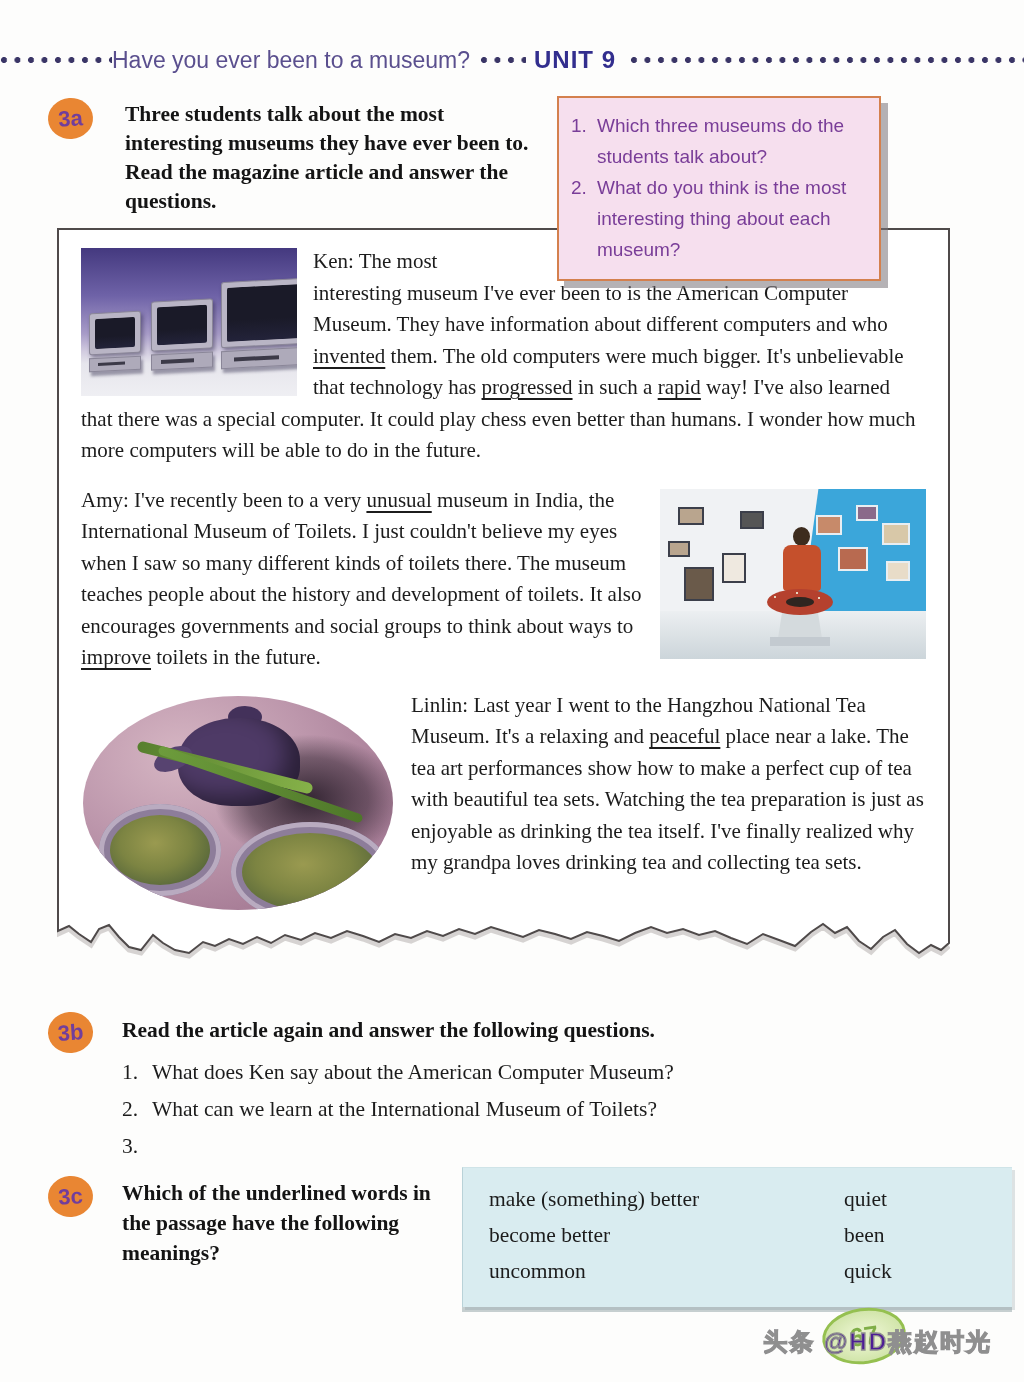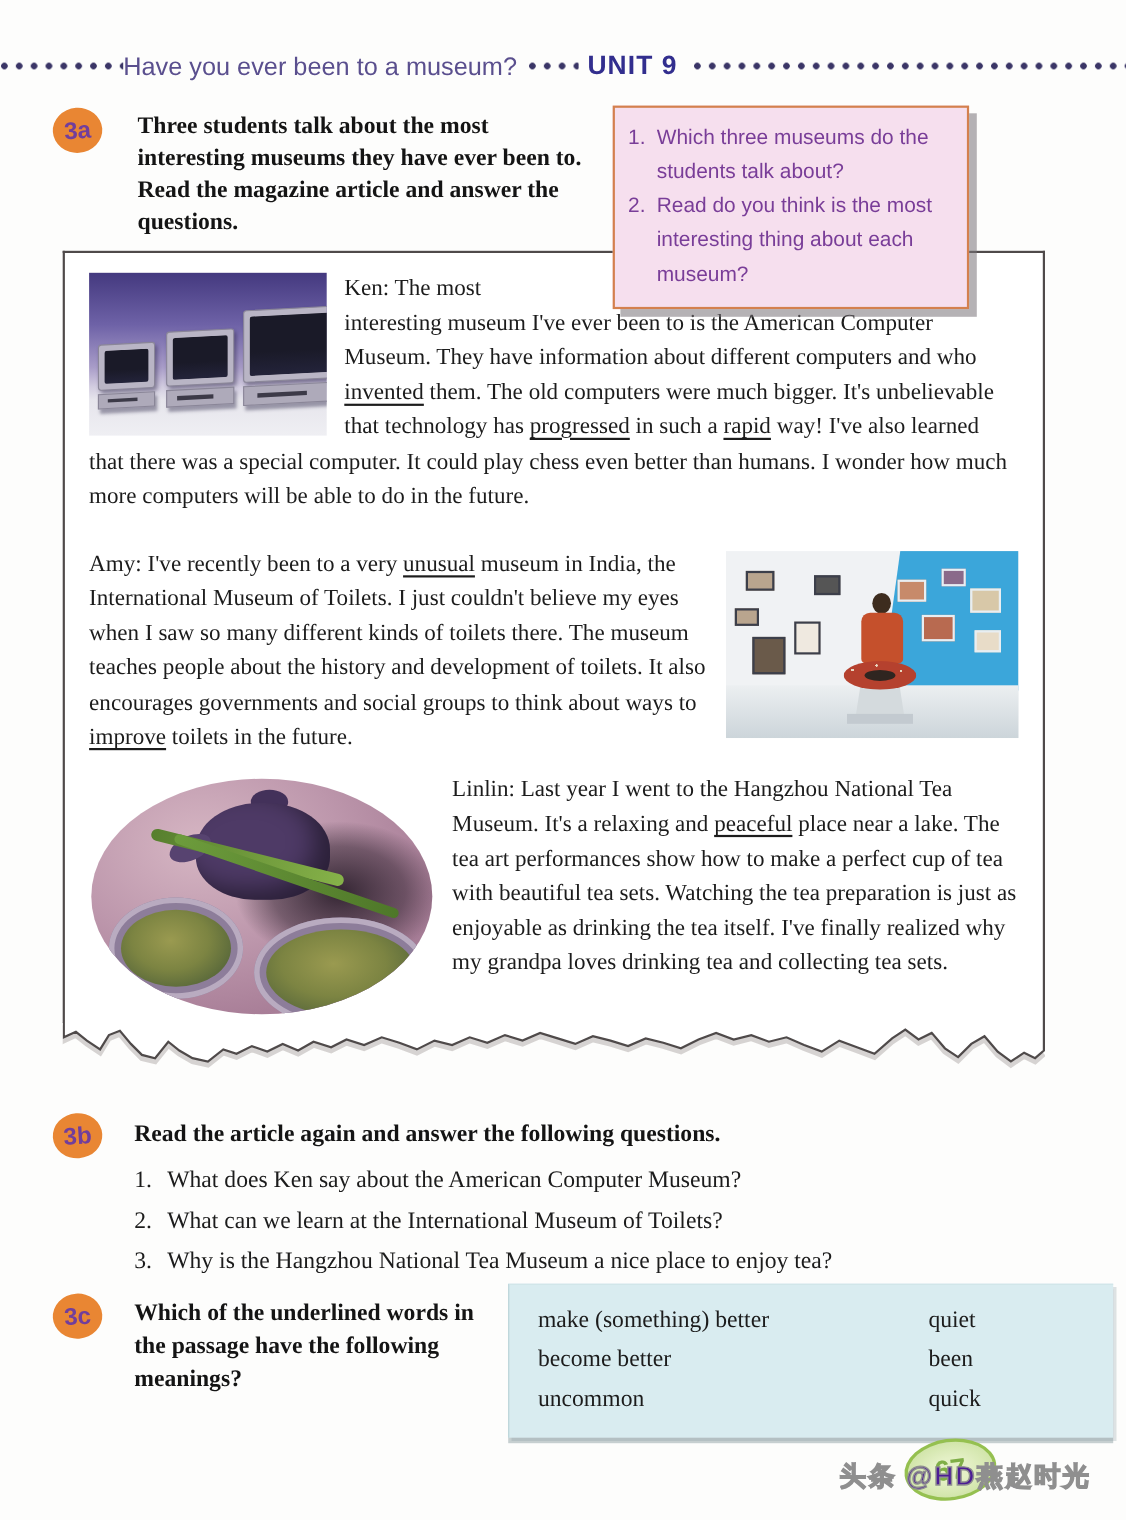--- a/index.html
+++ b/index.html
@@ -34,21 +34,21 @@
     box-shadow:7px 7px 0 rgba(120,115,120,.55); }
   .pink-item { display:flex; font-family:"Liberation Sans","DejaVu Sans",sans-serif;
     font-size:19px; line-height:31px; color:#793d98; font-weight:500; }
   .pink-item .num { width:26px; flex:0 0 26px; }
 
   
   .article-box { position:absolute; top:228px; left:57px; width:893px; z-index:1; }
   .article-inner { border:2px solid #4f4a4a; border-bottom:0; background:#fff; padding:16px 22px 4px 22px; }
   .para { font-size:21px; line-height:31.5px; display:flow-root; }
   .para u { text-decoration-thickness:1.8px; text-underline-offset:4px;text-align:center; }
-  .amy-para { margin-top:30px; }
+  .amy-para { margin-top:18px; }
   .lin-para { margin-top:16px; font-size:21px; }
 
   
   .torn-svg { display:block; margin-top:-1px; }
 
   
   .photo-computers { float:left; width:216px; height:148px; margin:2px 16px 6px 0;
     background:linear-gradient(180deg,#44397f 0%,#6e62a7 32%,#a89cc8 58%,#d2cce0 70%,#e6e5ec 78%,#efeff3 100%);
     position:relative; overflow:hidden; }
   .crt { position:absolute; transform:skewY(-3deg); }
@@ -135,21 +135,21 @@
   <div class="badge" style="top:98px; left:48px;">3a</div>
   <div class="instr instr-3a">Three students talk about the most interesting museums they have ever been to.  Read the magazine article and answer the questions.</div>
 
   <div class="pink-box">
     <div class="pink-item">
       <span class="num">1.</span>
       <span>Which three museums do the students talk about?</span>
     </div>
     <div class="pink-item">
       <span class="num">2.</span>
-      <span>Read do you think is the most interesting thing about each museum?</span>
+      <span>What do you think is the most interesting thing about each museum?</span>
     </div>
   </div>
 
   <div class="article-box">
     <div class="article-inner">
 
       <div class="para">
         <div class="photo-computers">
           <div class="crt" style="left:8px; top:64px; width:52px;">
             <div class="monitor" style="height:42px;">
@@ -237,21 +237,20 @@
     <div class="q-item">
       <span class="num">1.</span>
       <span>What does Ken say about the American Computer Museum?</span>
     </div>
     <div class="q-item">
       <span class="num">2.</span>
       <span>What can we learn at the International Museum of Toilets?</span>
     </div>
     <div class="q-item">
       <span class="num">3.</span>
-      <span>Why is the Hangzhou National Tea Museum a nice place to enjoy tea?</span>
     </div>
   </div>
 
   <div class="badge" style="top:1176px; left:48px;">3c</div>
   <div class="instr instr-3c">Which of the underlined words in the passage have the following meanings?</div>
   <div class="cyan-box">
     <div class="cyan-grid">
       <span>make (something) better</span>
       <span>quiet</span>
       <span>become better</span>

